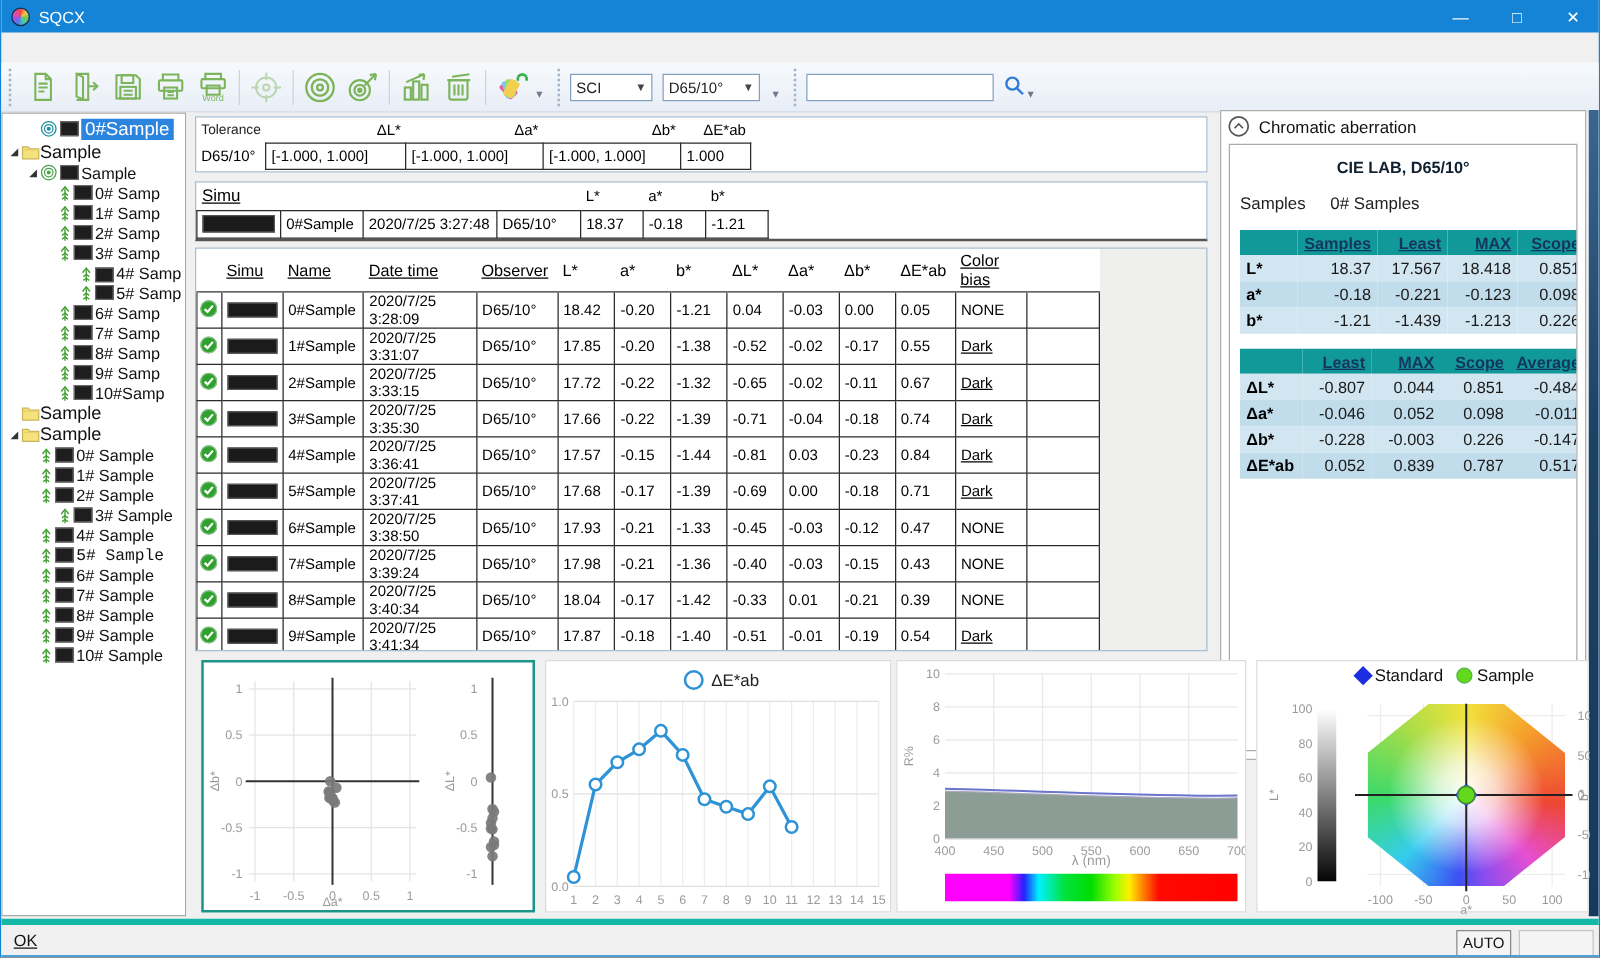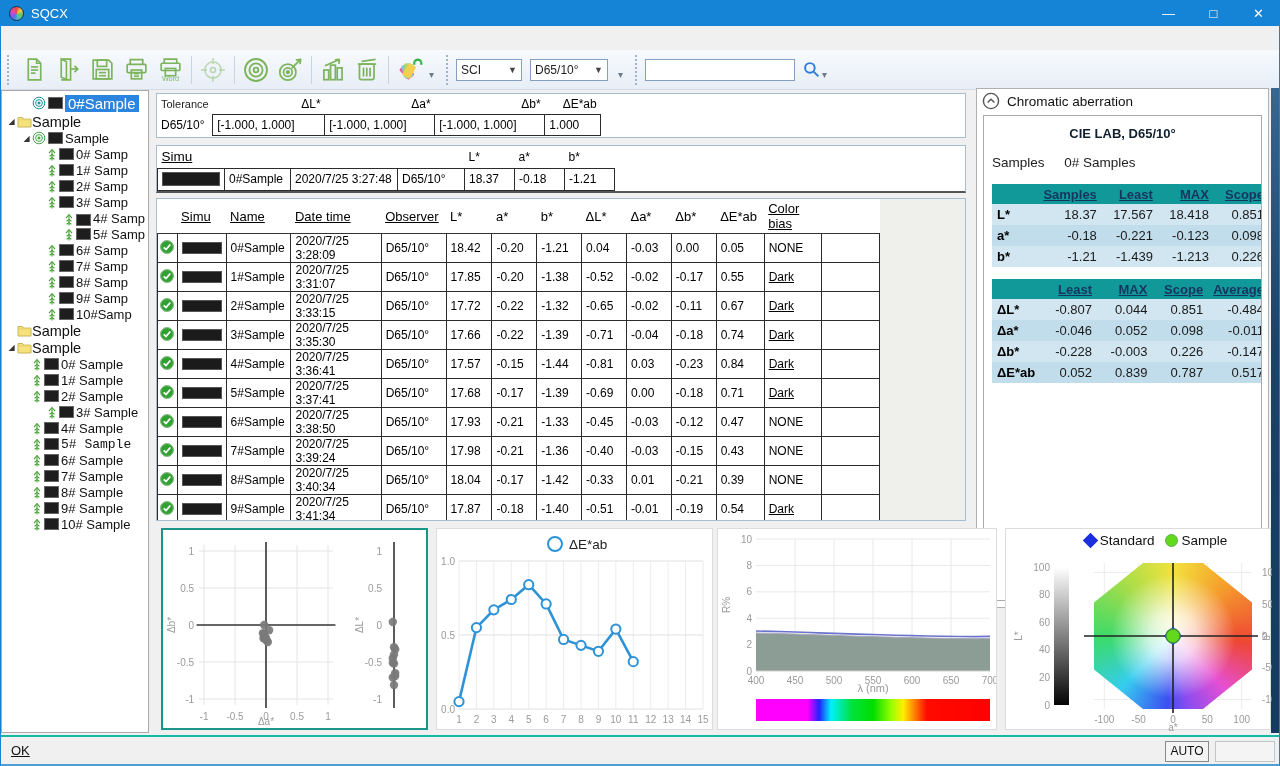--- a/index.html
+++ b/index.html
@@ -91,21 +91,21 @@
     clip-path:polygon(31% 0%,69% 0%,100% 27%,100% 73%,69% 100%,31% 100%,0% 73%,0% 27%); }
   .gamut-oct::after { content:""; position:absolute; inset:0;
     background:radial-gradient(circle at 50% 50%, rgba(255,255,255,.97) 0%, rgba(255,255,255,.75) 22%, rgba(255,255,255,0) 58%); }
   .gamut-lbar { position:absolute; left:48px; top:38px; width:15px; height:138px; background:linear-gradient(#ffffff,#050505); }
   .layer { position:absolute; left:0; top:0; }
   .legend4 { position:absolute; left:0; top:4px; width:100%; display:flex; justify-content:center; gap:10px; font-size:13.5px; color:#111; padding-left:36px; }
   .leg-item { display:flex; align-items:center; gap:4px; }
   .diamond { width:11px; height:11px; background:#1b2fe0; transform:rotate(45deg); }
   .gcircle { width:13px; height:13px; border-radius:50%; background:#63d91c; border:1px solid #56b34c; }
   
-  .statusbar { position:absolute; left:0; top:735px; width:1280px; height:29px; background:#f0f0f0; border-top:2px solid #14b8a6; display:flex; align-items:center; font-size:13px; color:#111;text-decoration:underline; }
+  .statusbar { position:absolute; left:0; top:735px; width:1280px; height:29px; background:#f0f0f0; border-top:5px solid #14b8a6; display:flex; align-items:center; font-size:13px; color:#111;text-decoration:underline; }
   .status-text { margin-left:10px; }
   .auto-box { position:absolute; right:72px; top:4px; width:44px; height:21px; border:1px solid #8a8a8a; background:#f4f4f4; text-align:center; line-height:19px; font-size:12px; }
   .blank-box { position:absolute; right:6px; top:4px; width:60px; height:21px; border:1px solid #c4c4c4; background:#f4f4f4; }
   .bottom-line { position:absolute; left:0; top:764px; width:1280px; height:2px; background:#4e9fd6; }
   .right-strip { position:absolute; right:0; top:88px; width:8px; height:645px; background:linear-gradient(180deg,#39668f,#1c4266 40%,#173a5c); }
   .gap-splitter { position:absolute; left:148px; top:90px; width:7px; height:643px; background:#f0f0f0; }
   svg text { font-family:"Liberation Sans",sans-serif; }
 </style>
 </head>
 <body>

